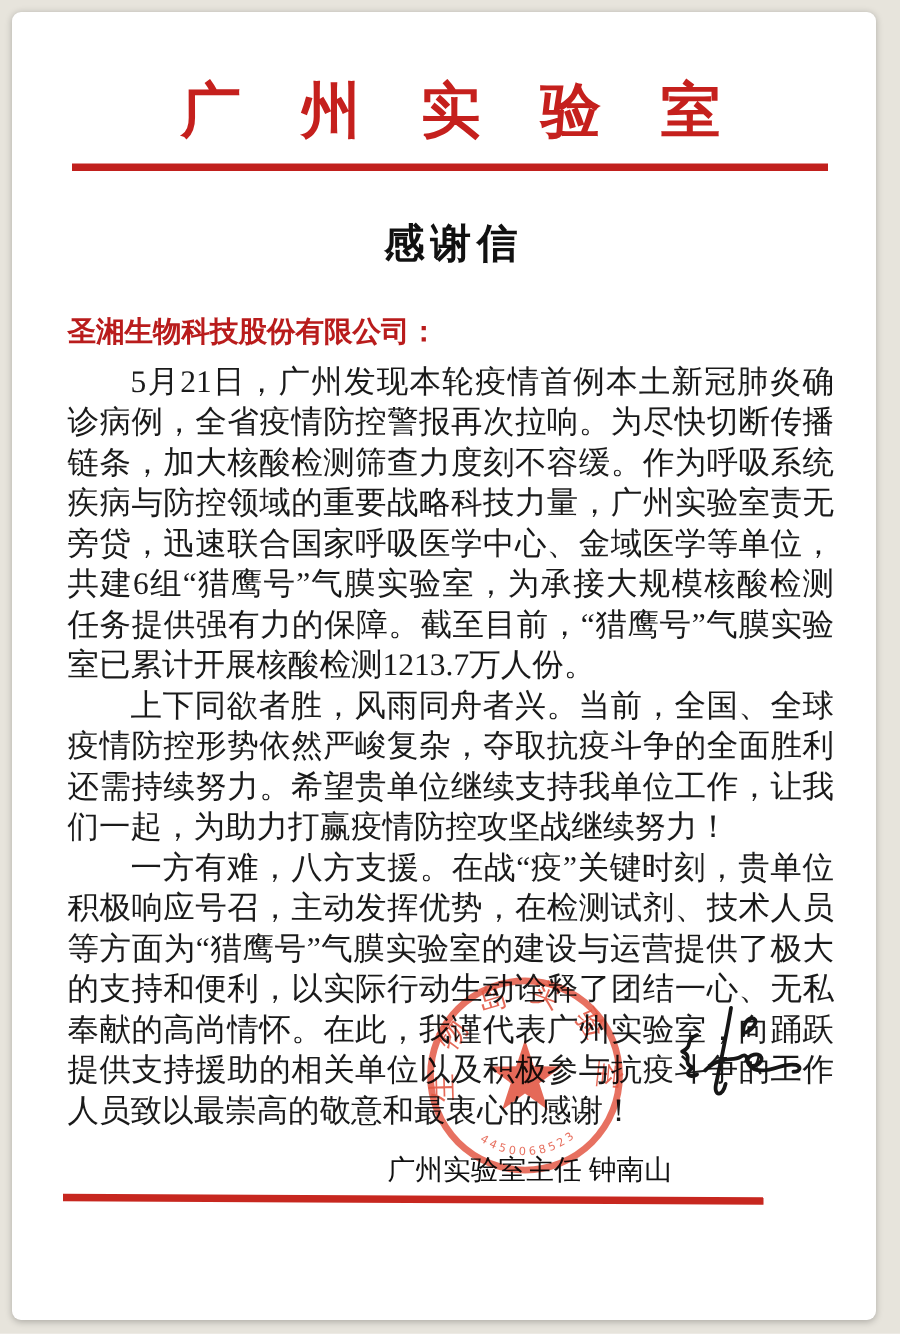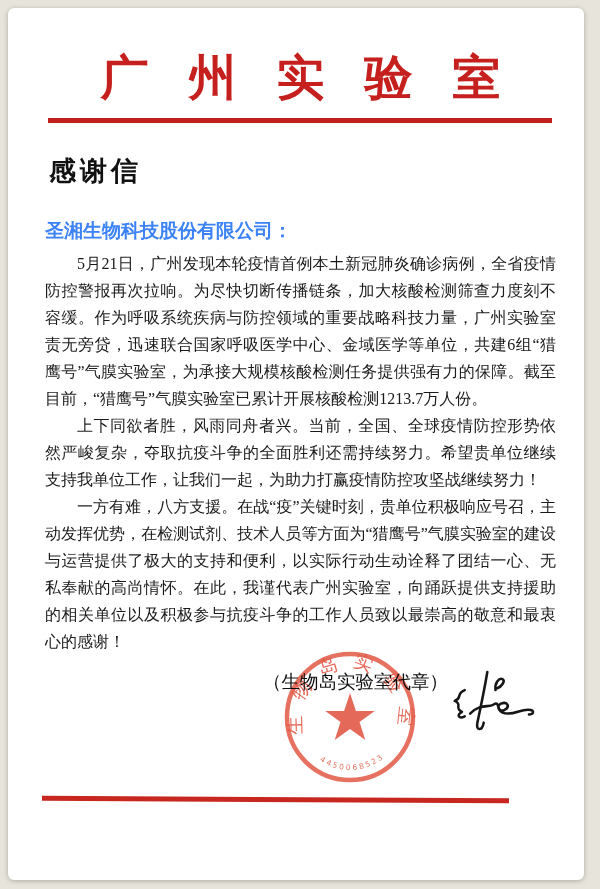--- a/index.html
+++ b/index.html
@@ -24,54 +24,54 @@
     height: 872px;
     background: #ffffff;
     border-radius: 6px;
     box-shadow: 0 1px 5px rgba(0,0,0,0.25);
     box-sizing: border-box;
     padding: 0 28px 0 37px;
     overflow: hidden;
   }
   .masthead-title {
     margin-top: 44px;
-    font-size: 48px;
+    font-size: 40px;
     line-height: 1.1;
     font-weight: bold;
     color: #c5201d;
     text-align: center;
     letter-spacing: 40px;
     padding-left: 40px;
     white-space: nowrap;
   }
   .masthead-rule {
     height: 5px;
     background: #c1201d;
     margin: 13px 4px 0 3px;
   }
   .letter-title {
     margin: 32px 0 16px 0;
     font-size: 27px;
     line-height: 1.25;
     font-weight: bold;
     color: #111111;
-    text-align: left;
+    text-align: center;
     letter-spacing: 4px;
     padding-left: 4px;
   }
   .addressee {
     margin-top: 28px;
     font-size: 19px;
     font-weight: bold;
-    color: #3b82f6;
+    color: #b91c1c;
     line-height: 27px;
   }
   p.body-para {
     margin: 0;
-    font-size: 16px;
+    font-size: 21px;
     color: #1a1a1a;
     line-height: 27px;
     text-align: justify;
     text-indent: 2em;
   }
   p.body-para.first { margin-top: 6px; }
   .sig-block {
     margin-top: 14px;
     margin-left: auto;
     margin-right: 108px;
@@ -125,21 +125,21 @@
 
     <div class="addressee">圣湘生物科技股份有限公司：</div>
 
     <p class="body-para first">5月21日，广州发现本轮疫情首例本土新冠肺炎确诊病例，全省疫情防控警报再次拉响。为尽快切断传播链条，加大核酸检测筛查力度刻不容缓。作为呼吸系统疾病与防控领域的重要战略科技力量，广州实验室责无旁贷，迅速联合国家呼吸医学中心、金域医学等单位，共建6组“猎鹰号”气膜实验室，为承接大规模核酸检测任务提供强有力的保障。截至目前，“猎鹰号”气膜实验室已累计开展核酸检测1213.7万人份。</p>
 
     <p class="body-para">上下同欲者胜，风雨同舟者兴。当前，全国、全球疫情防控形势依然严峻复杂，夺取抗疫斗争的全面胜利还需持续努力。希望贵单位继续支持我单位工作，让我们一起，为助力打赢疫情防控攻坚战继续努力！</p>
 
     <p class="body-para">一方有难，八方支援。在战“疫”关键时刻，贵单位积极响应号召，主动发挥优势，在检测试剂、技术人员等方面为“猎鹰号”气膜实验室的建设与运营提供了极大的支持和便利，以实际行动生动诠释了团结一心、无私奉献的高尚情怀。在此，我谨代表广州实验室，向踊跃提供支持援助的相关单位以及积极参与抗疫斗争的工作人员致以最崇高的敬意和最衷心的感谢！</p>
 
     <div class="sig-block">
-      <div class="sig-note">（生物岛实验室代章）</div>
+      <div class="sig-signer">广州实验室主任 钟南山</div>
     </div>
 
     <svg class="stamp" viewBox="0 0 140 140" xmlns="http://www.w3.org/2000/svg">
       <circle cx="70" cy="70" r="63" fill="none" stroke="#e04a35" stroke-width="4.5" stroke-opacity="0.85"></circle>
       <path id="sealArcTop" d="M 25.6,90.7 A 49,49 0 1 1 114.4,90.7" fill="none"></path>
       <path id="sealArcBottom" d="M 29.4,104.1 A 53,53 0 0 0 110.6,104.1" fill="none"></path>
       <text font-size="19" fill="#e04a35" fill-opacity="0.9" letter-spacing="13" font-family="Liberation Serif, DejaVu Serif, serif">
         <textPath href="#sealArcTop" startOffset="4">生物岛实验室</textPath>
       </text>
       <text font-size="7.5" fill="#e04a35" fill-opacity="0.85" letter-spacing="2.2" font-family="DejaVu Sans, sans-serif">

